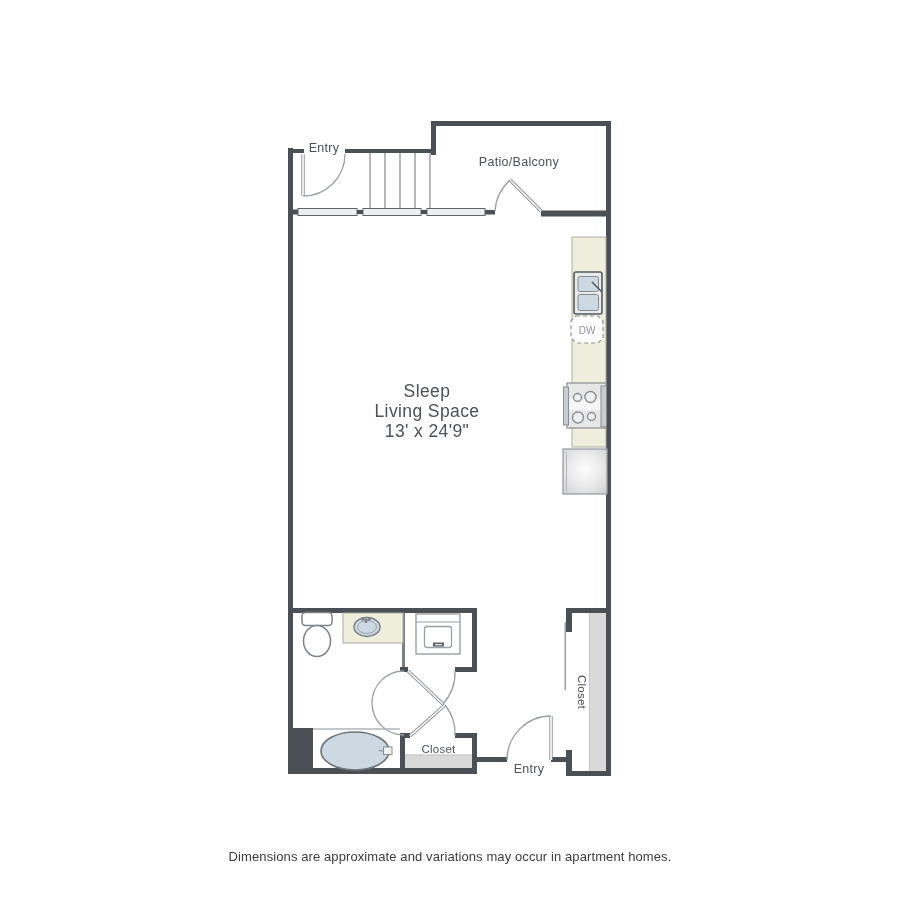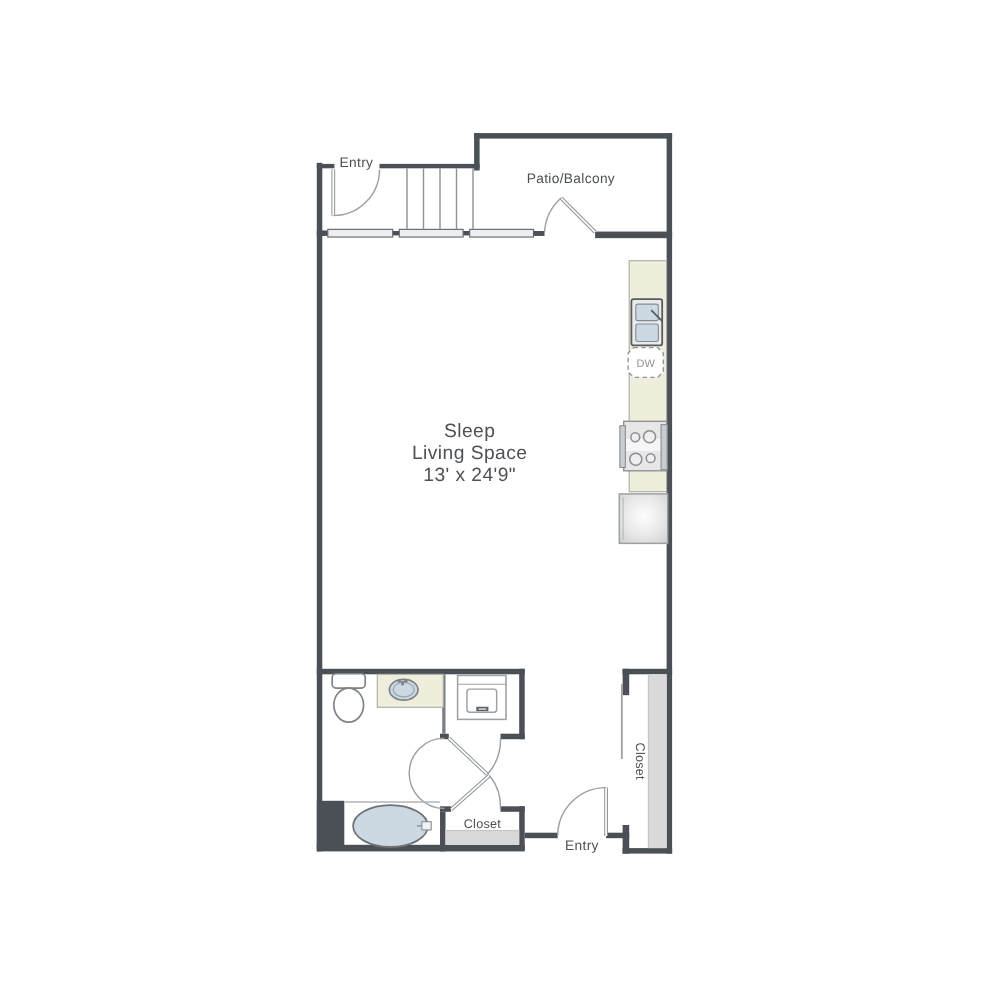--- a/index.html
+++ b/index.html
@@ -191,13 +191,14 @@
   <g>
     <text class="room-lbl" x="324" y="152" text-anchor="middle">Entry</text>
     <text class="room-lbl" x="519" y="166" text-anchor="middle">Patio/Balcony</text>
     <text class="big-lbl" x="427" y="397" text-anchor="middle">Sleep</text>
     <text class="big-lbl" x="427" y="417" text-anchor="middle">Living Space</text>
     <text class="big-lbl" x="427" y="437" text-anchor="middle">13' x 24'9"</text>
     <text class="room-lbl" x="529" y="773" text-anchor="middle">Entry</text>
   </g>
 </svg>
 
+<div class="disclaimer">Dimensions are approximate and variations may occur in apartment homes.</div>
 </div>
 
 </body></html>

